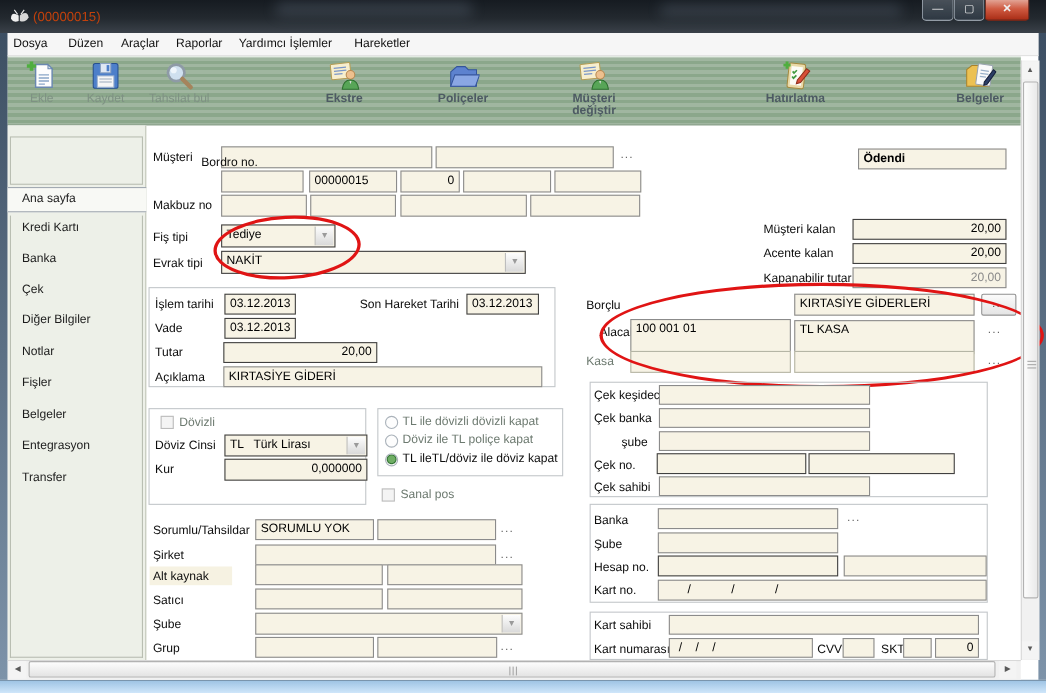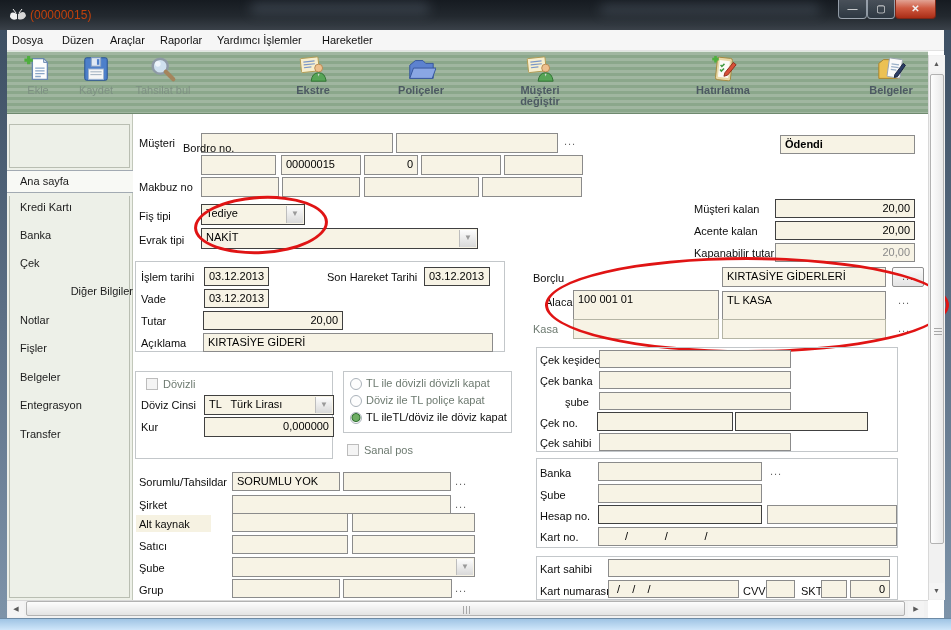--- a/index.html
+++ b/index.html
@@ -183,21 +183,21 @@
   </div>
 
   <div class="abs sidebar"></div>
   <div class="abs sidebox" style="left:9px;top:124px;width:121px;height:44px;"></div>
   <div class="abs sidebox" style="left:9px;top:196px;width:121px;height:402px;border-top:none;"></div>
 
   <div class="abs side-item sel" style="top:170px;">Ana sayfa</div>
   <div class="abs side-item" style="top:197px;">Kredi Kartı</div>
   <div class="abs side-item" style="top:225px;">Banka</div>
   <div class="abs side-item" style="top:253px;">Çek</div>
-  <div class="abs side-item" style="top:281px;text-align:right;">Diğer Bilgiler</div>
+  <div class="abs side-item" style="top:281px;">Diğer Bilgiler</div>
   <div class="abs side-item" style="top:310px;">Notlar</div>
   <div class="abs side-item" style="top:338px;">Fişler</div>
   <div class="abs side-item" style="top:367px;">Belgeler</div>
   <div class="abs side-item" style="top:395px;">Entegrasyon</div>
   <div class="abs side-item" style="top:424px;">Transfer</div>
 
   <span class="abs lbl" style="left:139px;top:137px;">Müşteri</span>
   <div class="abs fld" style="left:201px;top:133px;width:192px;height:20px;"></div>
   <div class="abs fld" style="left:396px;top:133px;width:162px;height:20px;"></div>
   <span class="abs dots" style="left:564px;top:135px;">...</span>

